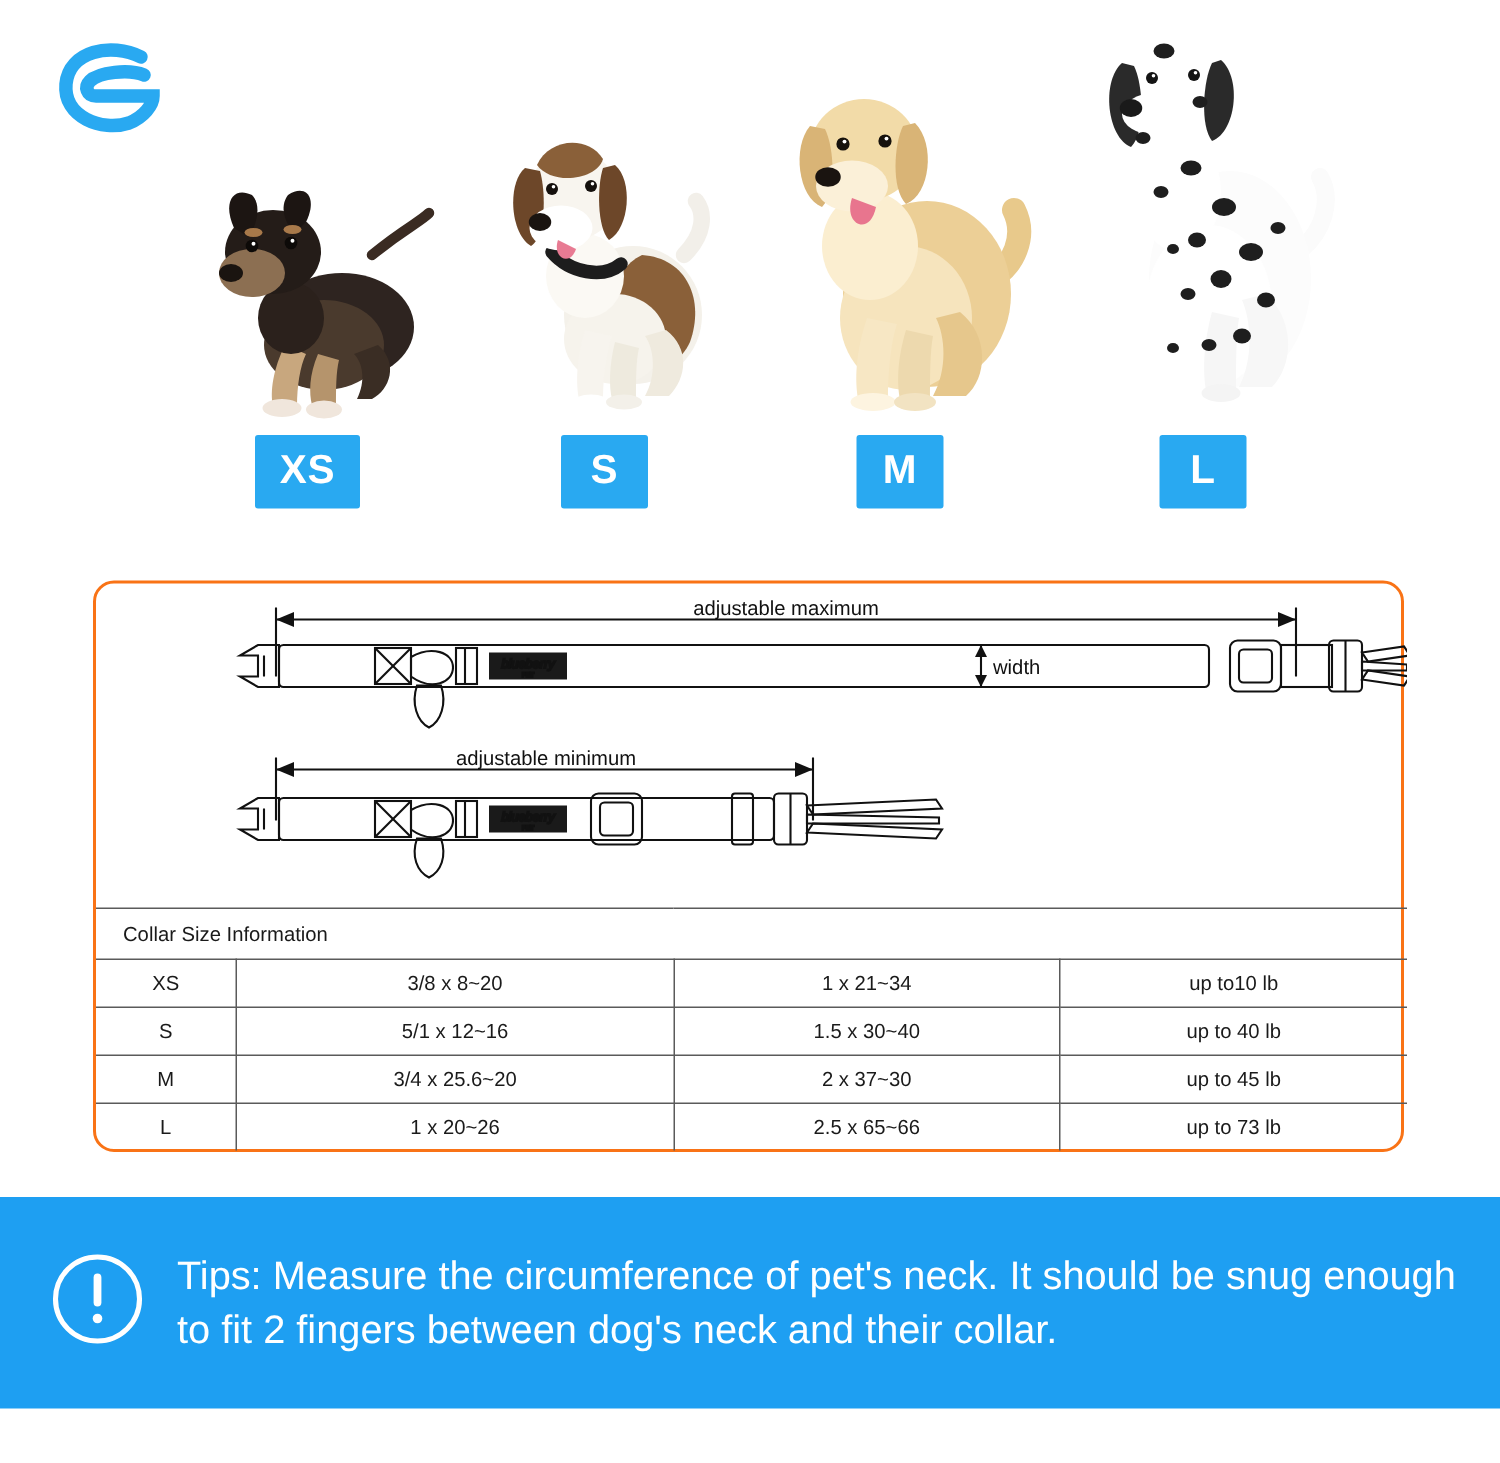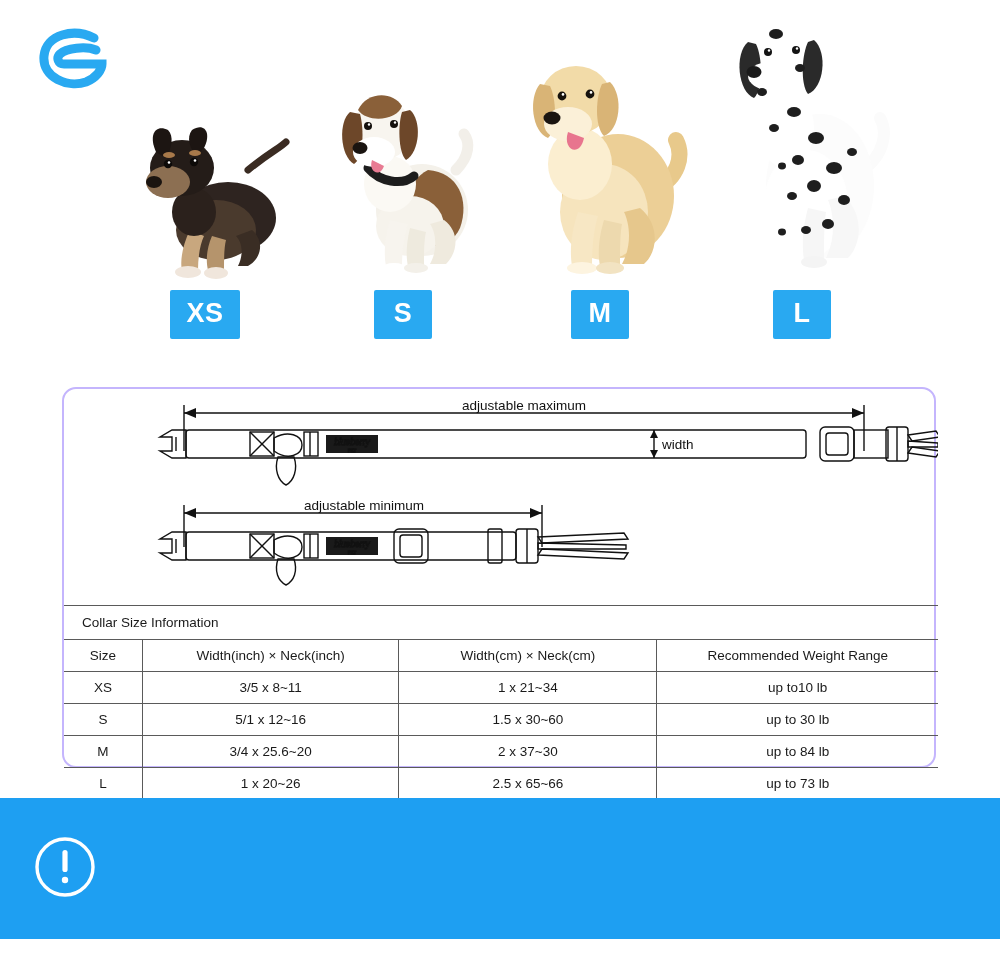--- a/index.html
+++ b/index.html
@@ -54,21 +54,21 @@
     letter-spacing: 0.5px;
   }
 
   
   .spec-panel {
     position: absolute;
     left: 62px;
     top: 387px;
     width: 874px;
     height: 381px;
-    border: 2px solid #c4b5fd;
+    border: 2px solid #f97316;
     border-radius: 14px;
     background: #ffffff;
     box-sizing: border-box;
   }
 
   .diagram {
     position: absolute;
     left: 0;
     top: 0;
     width: 874px;
@@ -403,56 +403,51 @@
       <text class="dim-label" x="598" y="60" text-anchor="start">width</text>
     </svg>
   </div>
 
   <div class="table-wrap">
     <table class="size-table">
       <tbody>
         <tr class="caption-row">
           <td colspan="4">Collar Size Information</td>
         </tr>
-        <tr class="header-row">
-          <td style="width:72px;">Size</td>
-          <td style="width:258px;">Width(inch)  × Neck(inch)</td>
-          <td style="width:262px;">Width(cm)  × Neck(cm)</td>
-          <td style="width:282px;">Recommended Weight Range</td>
-        </tr>
         <tr>
           <td>XS</td>
-          <td>3/5 x 8~11</td>
+          <td>3/8 x 8~20</td>
           <td>1 x 21~34</td>
           <td>up to10 lb</td>
         </tr>
         <tr>
           <td>S</td>
           <td>5/1 x 12~16</td>
-          <td>1.5 x 30~60</td>
-          <td>up to 30 lb</td>
+          <td>1.5 x 30~40</td>
+          <td>up to 40 lb</td>
         </tr>
         <tr>
           <td>M</td>
           <td>3/4 x 25.6~20</td>
           <td>2 x 37~30</td>
-          <td>up to 84 lb</td>
+          <td>up to 45 lb</td>
         </tr>
         <tr>
           <td>L</td>
           <td>1 x 20~26</td>
           <td>2.5 x 65~66</td>
           <td>up to 73 lb</td>
         </tr>
       </tbody>
     </table>
   </div>
 </div>
 
 <div class="tip-banner">
   <div class="tip-icon">
     <svg width="62" height="62" viewBox="0 0 62 62" aria-hidden="true">
       <circle cx="31" cy="31" r="28" fill="none" stroke="#ffffff" stroke-width="3.4"></circle>
       <rect x="28.4" y="14" width="5.2" height="22" rx="2.6" fill="#ffffff"></rect>
       <circle cx="31" cy="44" r="3.2" fill="#ffffff"></circle>
     </svg>
   </div>
+  <div class="tip-text">Tips: Measure the circumference of pet's neck. It should be snug enough to fit 2 fingers between dog's neck and their collar.</div>
 </div>
 
 </body></html>

